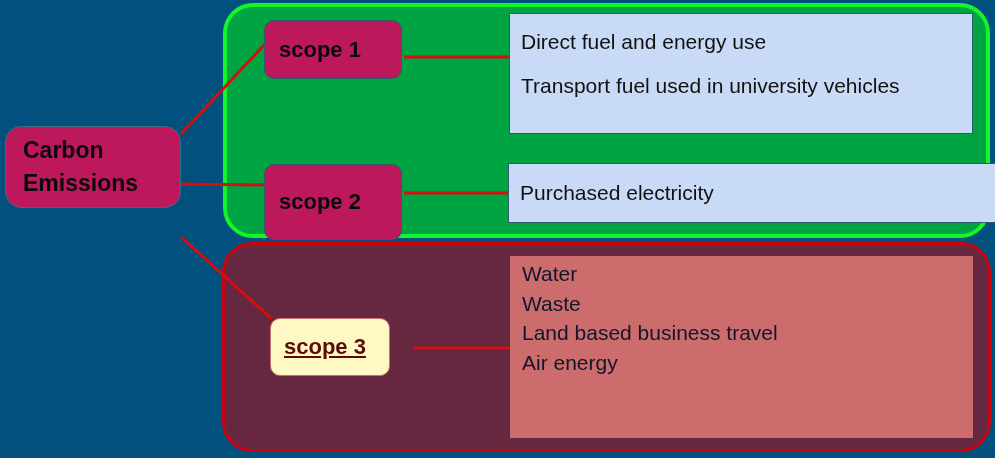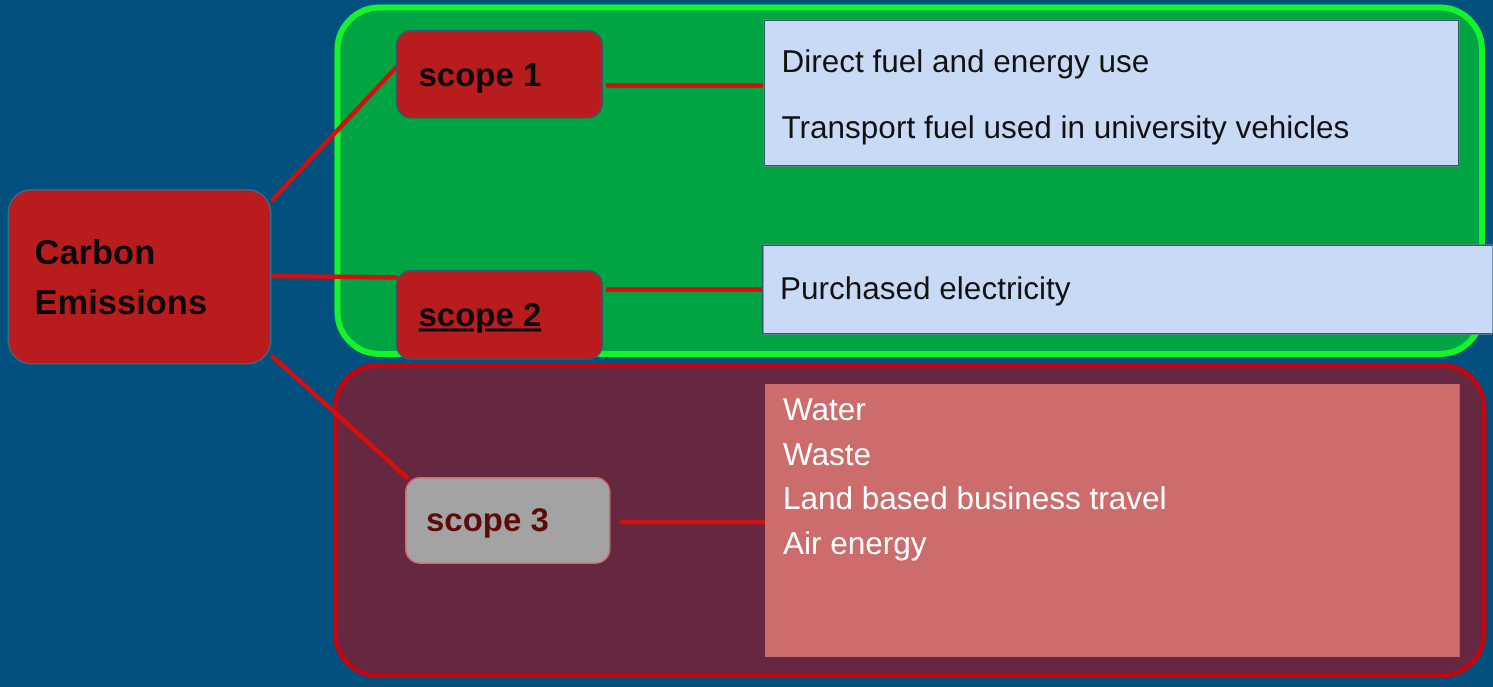--- a/index.html
+++ b/index.html
@@ -12,32 +12,32 @@
   svg.lines { position: absolute; left: 0; top: 0; }
   .group-green {
     left: 223px; top: 3px; width: 767px; height: 235px;
     background: #00a443; border: 4px solid #14f42a; border-radius: 30px;
   }
   .group-red {
     left: 222px; top: 242px; width: 769px; height: 210px;
     background: #652840; border: 3px solid #c8050e; border-radius: 30px;
   }
   .node {
-    background: #b91c1c; border: 1px solid #2f5a6a; border-radius: 10px;
+    background: #be185d; border: 1px solid #2f5a6a; border-radius: 10px;
     color: #0a0a0a; font-weight: bold; display: flex; align-items: center;
   }
-  .root { left: 5px; top: 126px; width: 176px; height: 117px; font-size: 23px; line-height: 33px; padding-left: 17px; border-radius: 16px; border-color: #3a6a86; }
+  .root { left: 5px; top: 126px; width: 176px; height: 82px; font-size: 23px; line-height: 33px; padding-left: 17px; border-radius: 16px; border-color: #3a6a86; }
   .s1 { left: 264px; top: 20px; width: 138px; height: 59px; font-size: 22px; padding-left: 14px; }
-  .s2 { left: 264px; top: 180px; width: 138px; height: 60px; font-size: 22px; padding-left: 14px; text-decoration: underline; }
-  .s3 { left: 270px; top: 318px; width: 137px; height: 58px; font-size: 22px; padding-left: 13px; background: #a3a3a3; border-color: #cd6c6d; color: #5c0a0a; }
+  .s2 { left: 264px; top: 164px; width: 138px; height: 76px; font-size: 22px; padding-left: 14px; }
+  .s3 { left: 270px; top: 318px; width: 120px; height: 58px; font-size: 22px; padding-left: 13px; background: #fef9c3; border-color: #cd6c6d; color: #5c0a0a; text-decoration: underline; }
   .leaf { background: #c9daf6; border: 1px solid #2f5a6a; color: #111; font-size: 21px; padding-left: 11px; }
-  .l1 { left: 509px; top: 13px; width: 464px; height: 98px; padding-top: 14px; }
+  .l1 { left: 509px; top: 13px; width: 464px; height: 121px; padding-top: 14px; }
   .l1 div { height: 44px; line-height: 27px; }
   .l2 { left: 508px; top: 163px; width: 504px; height: 60px; display: flex; align-items: center; }
-  .l3 { left: 510px; top: 256px; width: 463px; height: 182px; background: #cc6c6c; border-color: #cc6c6c; color: #ffffff; padding-top: 2px; }
+  .l3 { left: 510px; top: 256px; width: 463px; height: 182px; background: #cc6c6c; border-color: #cc6c6c; color: #0f172a; padding-top: 2px; }
   .l3 div { height: 29.7px; line-height: 29.7px; }
 </style>
 </head>
 <body>
 
 <div class="abs group-green"></div>
 <div class="abs group-red"></div>
 
 <svg class="lines" width="995" height="458">
   <line x1="181" y1="134" x2="265" y2="44" stroke="#d40f0f" stroke-width="3"></line>

